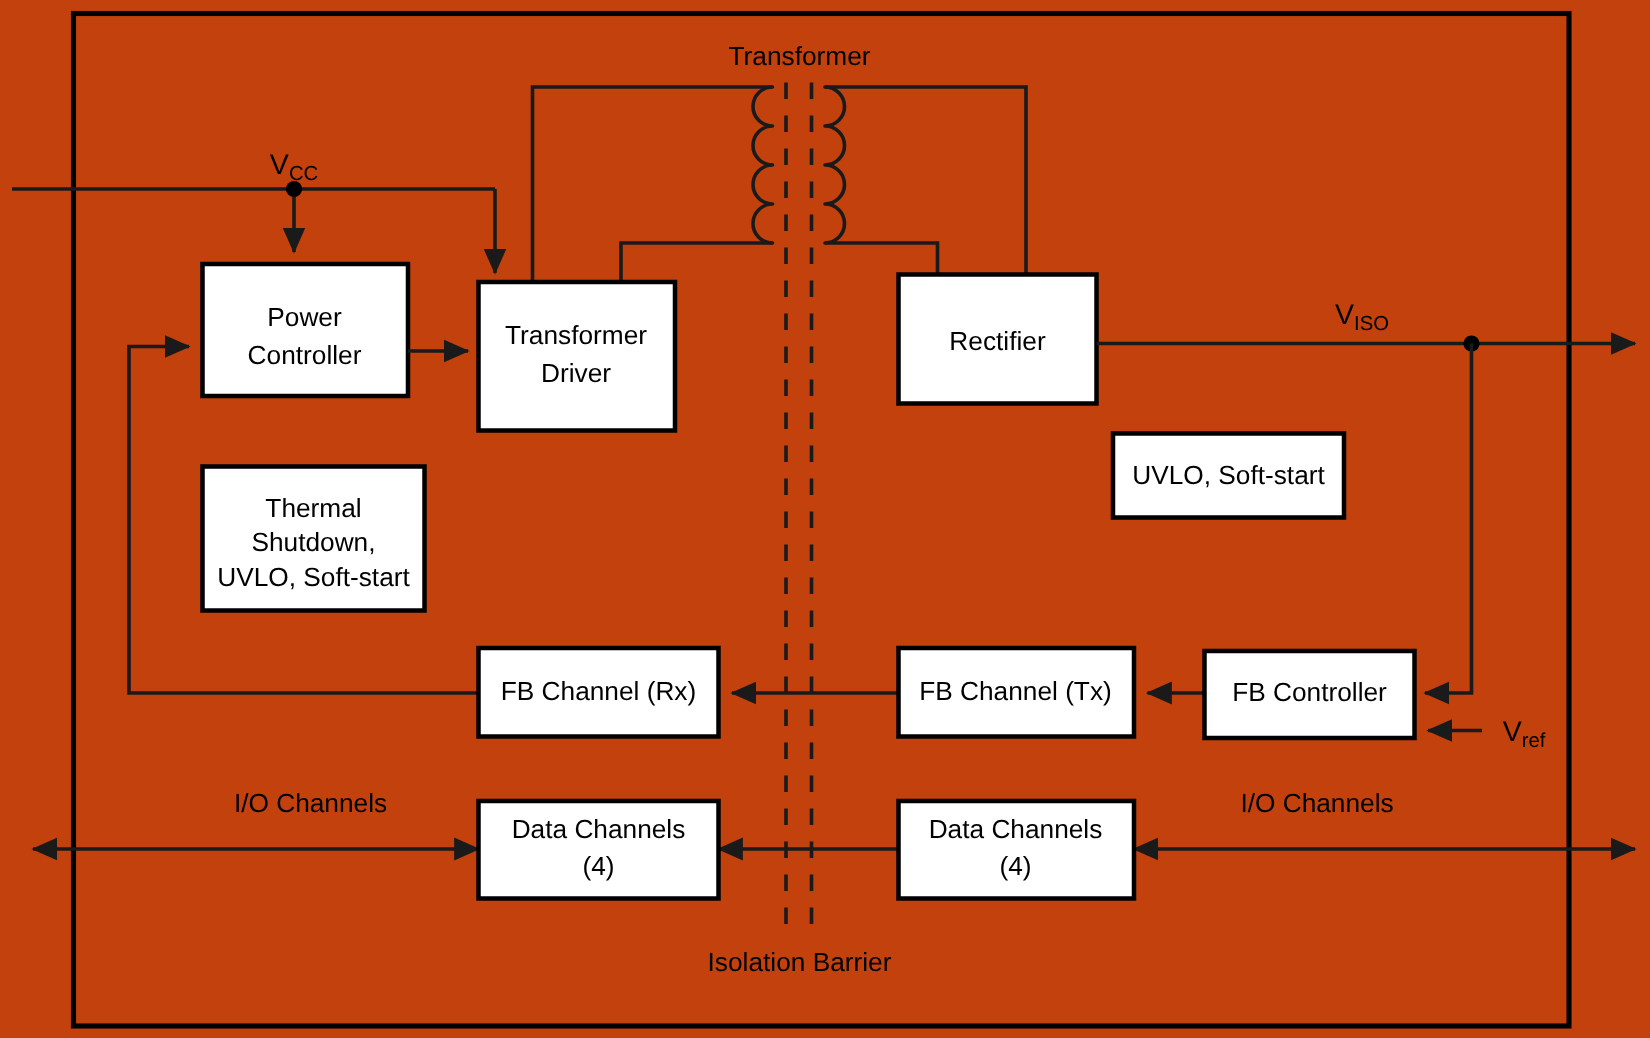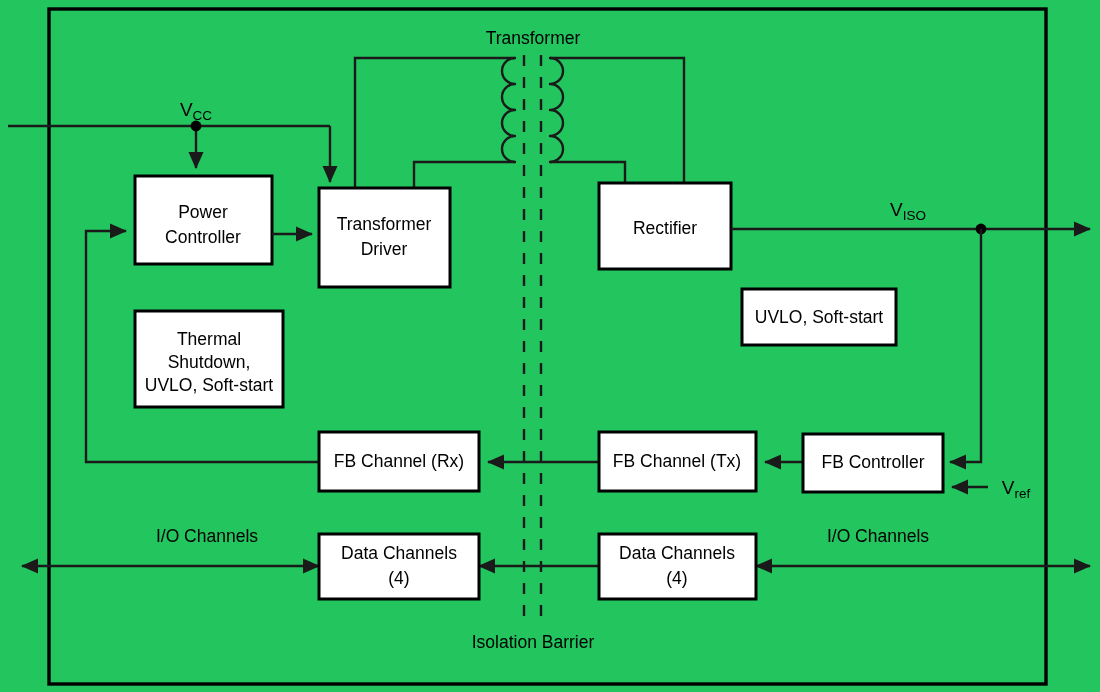--- a/index.html
+++ b/index.html
@@ -4,21 +4,21 @@
 <style>
   html, body {
     margin: 0;
     padding: 0;
     background: #ffffff;
   }
   #root {
     position: relative;
     width: 1100px;
     height: 692px;
-    background: #22c55e;
+    background: #c2410c;
     font-family: "Liberation Sans", sans-serif;
     overflow: hidden;
   }
   svg#diagram {
     display: block;
     width: 1100px;
     height: 692px;
   }
   .blk-rect {
     fill: #ffffff;

